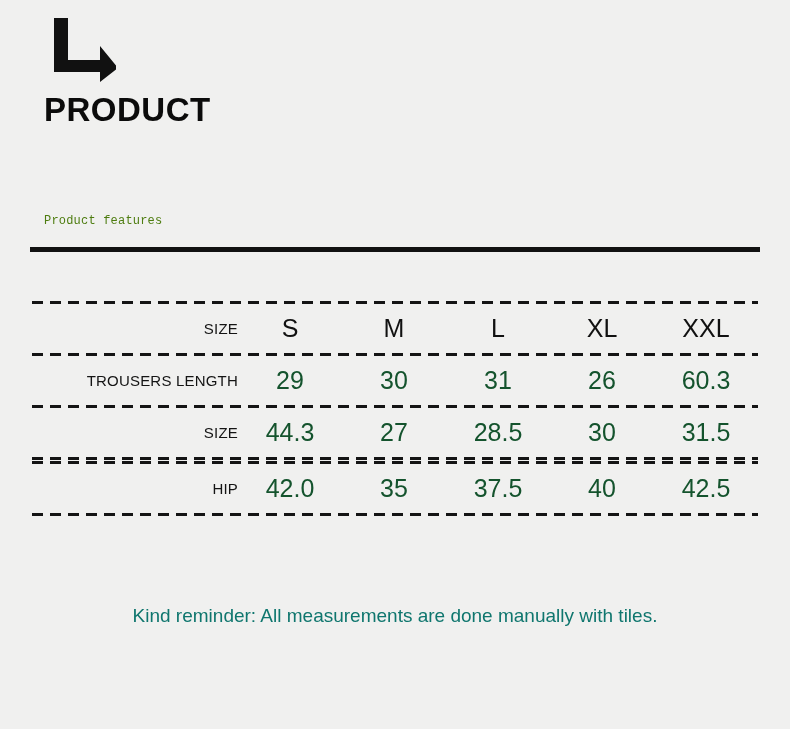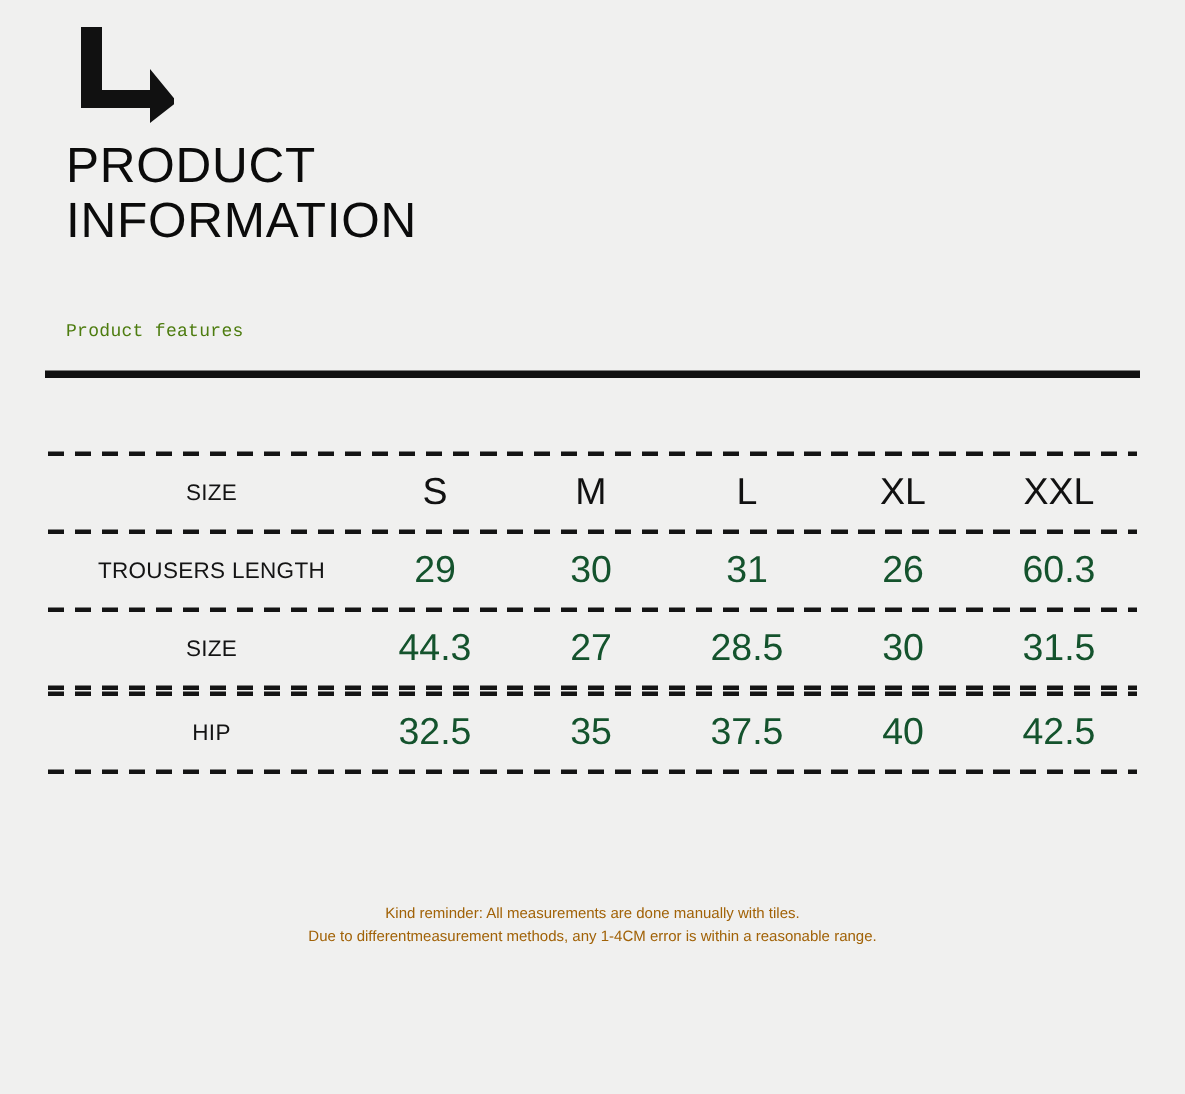--- a/index.html
+++ b/index.html
@@ -30,21 +30,21 @@
     width: 72px;
     height: 68px;
   }
   .title-block {
     position: absolute;
     left: 44px;
     top: 92px;
   }
   .title-line {
     font-size: 33px;
-    font-weight: normal;
+    font-weight: bold;
     letter-spacing: 0.5px;
     line-height: 1.12;
     color: #0b0b0b;
   }
 
   .features-label {
     position: absolute;
     left: 44px;
     top: 214px;
     font-size: 12px;
@@ -85,21 +85,21 @@
     background-size: 100% 3px;
     background-repeat: repeat-x;
   }
   .datarow td {
     height: 48px;
   }
   .rowlabel {
     font-size: 15px;
     letter-spacing: 0.2px;
     color: #141414;
-    text-align: center;
+    text-align: right;
     padding-left: 12px !important;
     white-space: nowrap;
   }
   .sizecell {
     font-size: 25px;
     text-align: center;
     color: #14532d;
   }
   .headcell {
     font-size: 25px;
@@ -110,42 +110,41 @@
   col.c0 { width: 206px; }
   col.cx { width: 104px; }
 
   
   .note {
     position: absolute;
     left: 0;
     right: 0;
     top: 602px;
     text-align: center;
-    font-size: 10px;
+    font-size: 19px;
     line-height: 1.5;
-    color: #a16207;
+    color: #0f766e;
     padding: 0 30px;
   }
   .note div { white-space: nowrap; }
 </style>
 </head>
 <body>
 
 <div class="page">
 
   <div class="arrow-mark">
     <svg viewBox="0 0 72 68" width="72" height="68" aria-hidden="true">
       <path d="M8 2 V44 H44 V30 L70 52 L44 66 V56 H0 V2 Z" fill="none"></path>
       <path d="M10 0 H24 V42 H56 V28 L74 50 L56 64 V54 H10 Z" fill="#111"></path>
     </svg>
   </div>
 
   <div class="title-block">
     <div class="title-line">PRODUCT</div>
-    <div class="title-line">INFORMATION</div>
   </div>
 
   <div class="features-label">Product features</div>
   <div class="rule-thick"></div>
 
   <div class="table-wrap">
     <table class="size-table">
       <colgroup>
         <col class="c0">
           <col class="cx">
@@ -198,32 +197,31 @@
             <td colspan="6"></td>
           </tr>
 
 
         <tr class="dashrow">
             <td colspan="6"></td>
           </tr>
 
         <tr class="datarow">
           <td class="rowlabel">HIP</td>
-          <td class="sizecell">32.5</td>
+          <td class="sizecell">42.0</td>
           <td class="sizecell">35</td>
           <td class="sizecell">37.5</td>
           <td class="sizecell">40</td>
           <td class="sizecell">42.5</td>
         </tr>
 
         <tr class="dashrow">
             <td colspan="6"></td>
           </tr>
       </tbody>
     </table>
   </div>
 
   <div class="note">
     <div>Kind reminder: All measurements are done manually with tiles.</div>
-    <div>Due to differentmeasurement methods, any 1-4CM error is within a reasonable range.</div>
   </div>
 
 </div>
 
 </body></html>

